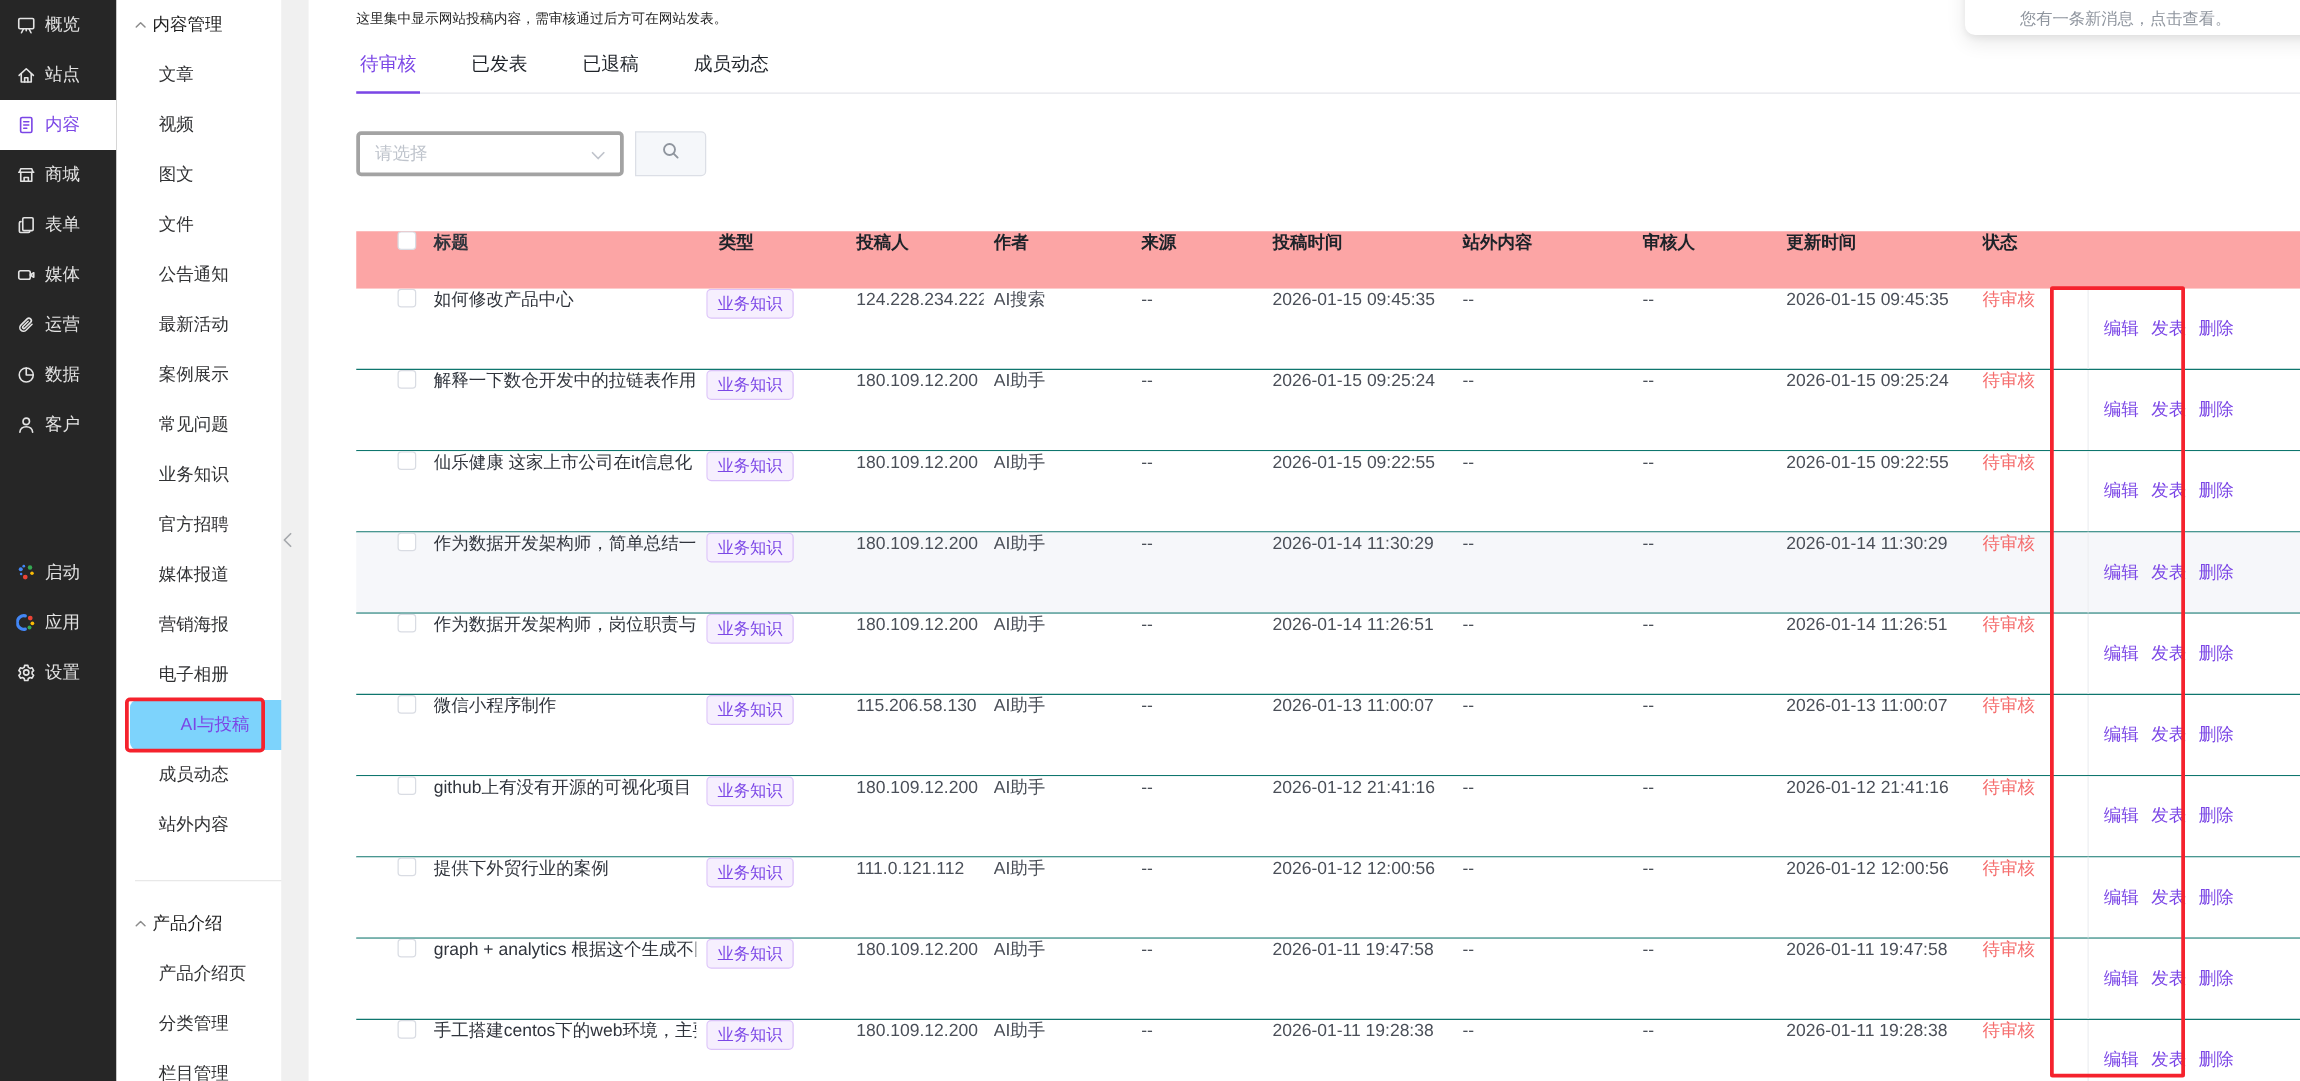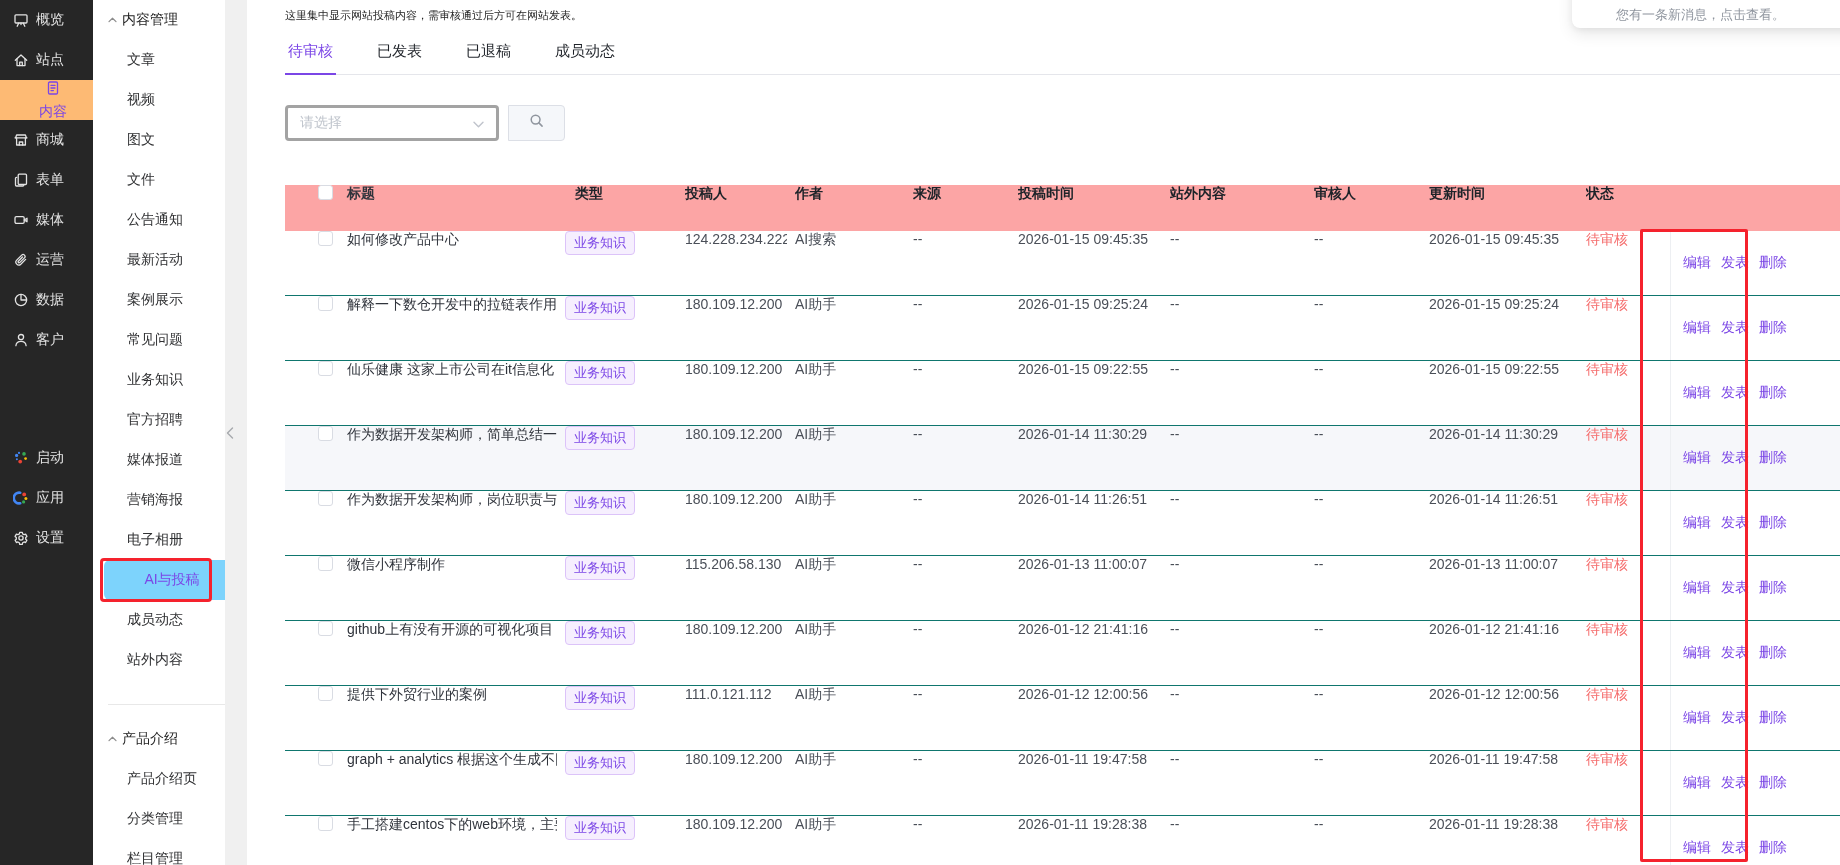--- a/index.html
+++ b/index.html
@@ -7,21 +7,21 @@
   body {
     width:1840px; height:865px; position:relative; overflow:hidden;
     background:#fff; font-family:"Liberation Sans","DejaVu Sans",sans-serif;
     color:#333;
   }
   
   .primary-sidebar { position:absolute; left:0; top:0; width:93px; height:865px; background:#262626; z-index:10; }
   .pnav { display:flex; flex-direction:column; }
   .pnav-item { height:40px; display:flex; align-items:center; padding-left:13px; gap:7px;
     color:#e3e3e3; font-size:14px; cursor:pointer; }
-  .pnav-item.active { background:#fdba74; color:#7b46e6;flex-direction:column; }
+  .pnav-item.active { background:#ffffff; color:#7b46e6; }
   .nav-icon { width:16px; height:16px; display:inline-flex; align-items:center; justify-content:center; flex-shrink:0; }
   .nav-label { white-space:nowrap; }
   #pnav-bottom { margin-top:78px; }
   
   .secondary-sidebar { position:absolute; left:93px; top:0; width:156px; height:865px; background:#fff; overflow:hidden; }
   .sec-title { height:40px; display:flex; align-items:center; gap:5px; padding-left:15px;
     font-size:14px; color:#1f1f1f; cursor:pointer; }
   .side-item { position:relative; height:40px; margin:0 9px 0 11px; display:flex; align-items:center;
     padding-left:23px; font-size:14px; color:#303133; cursor:pointer; border-radius:6px; white-space:nowrap; }
   .side-item.active { background:#7dd3fc; color:#7b46e6; padding-left:0; justify-content:center; }

